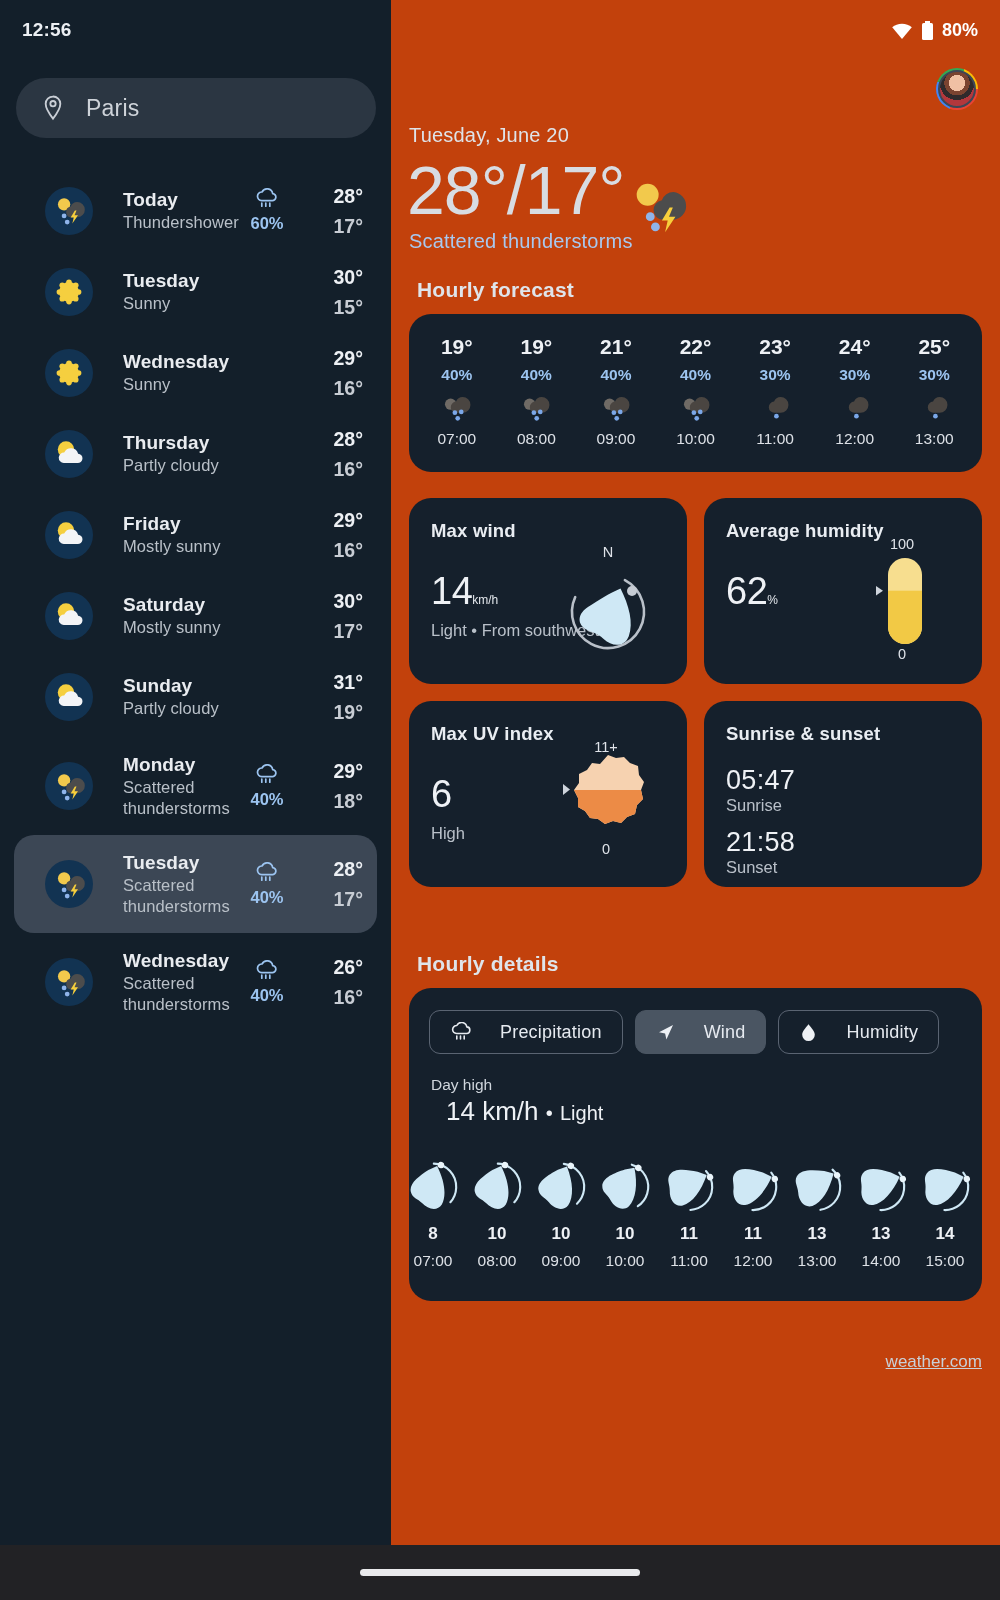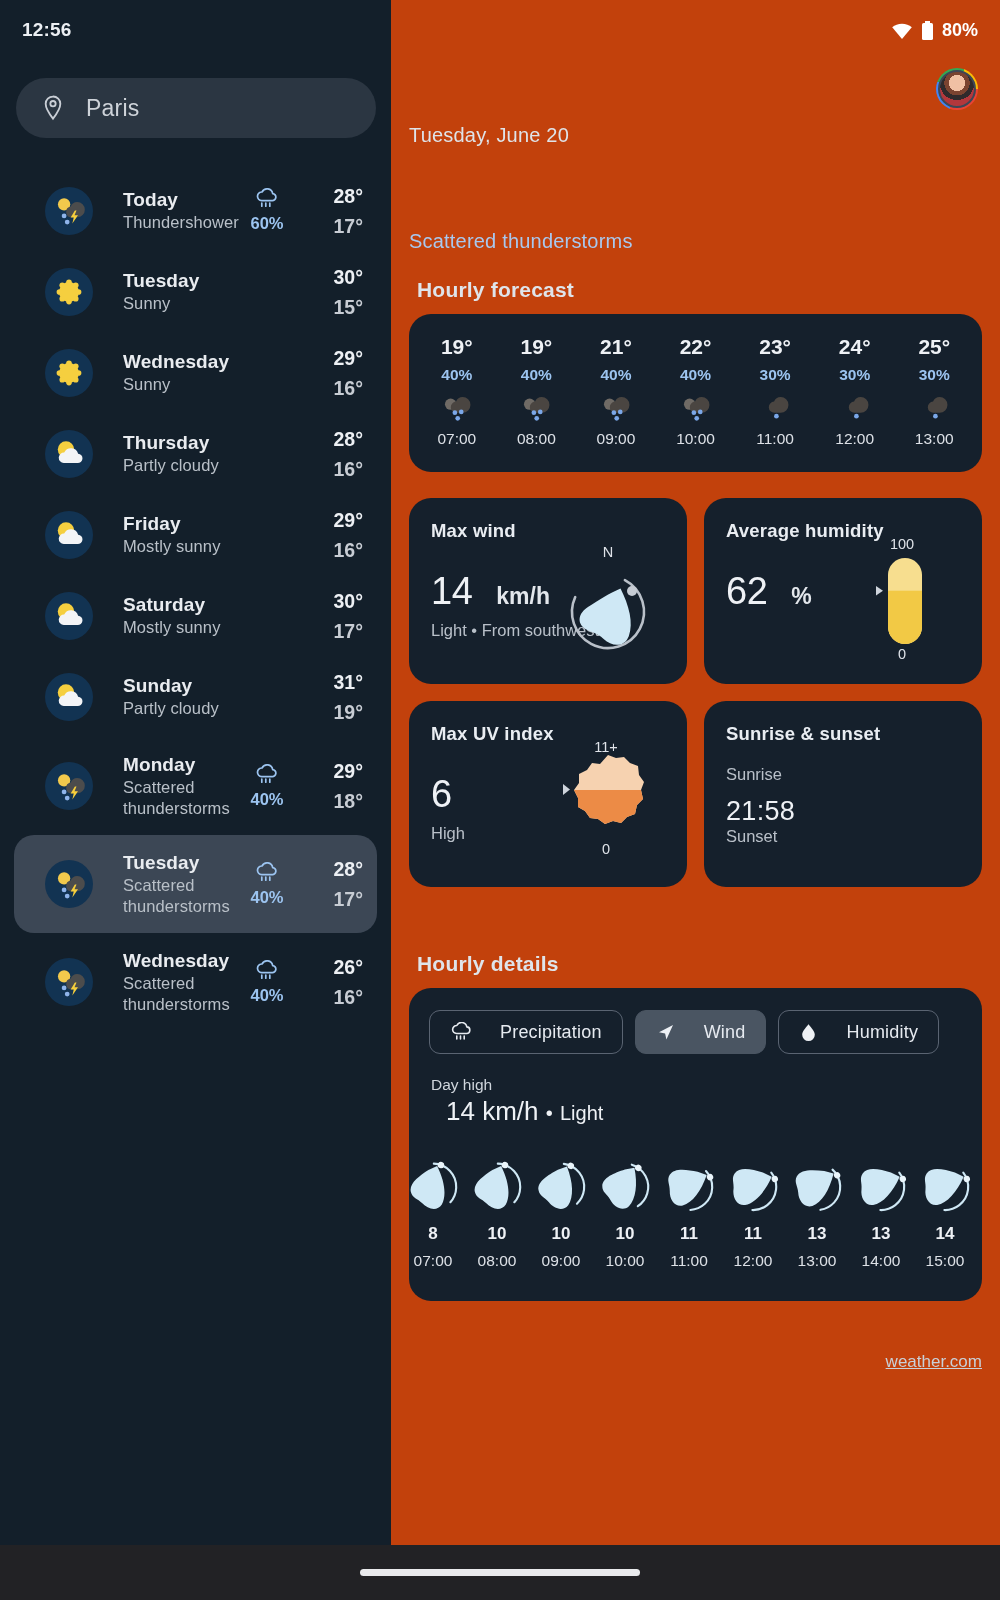--- a/index.html
+++ b/index.html
@@ -138,21 +138,21 @@
   .hour-ico { height: 38px; display: flex; align-items: center; justify-content: center; }
   .hour-time { color: #dde1e7; font-size: 15.5px; line-height: 26px; }
 
   .daily-wrap { position: absolute; top: 498px; left: 18px; right: 18px; }
   .cards-grid { display: grid; grid-template-columns: 1fr 1fr; gap: 17px; }
   .cond-card { height: 186px; padding: 22px 22px 0; position: relative; }
   .cond-title { color: #e9edf2; font-size: 18.5px; font-weight: bold; letter-spacing: .2px; }
   .cond-big {
     color: #eef1f5; font-size: 38px; font-weight: 300; letter-spacing: -.5px;
   }
-  .cond-unit { color: #e3e7ec; font-size: 23px; font-weight: 700; margin-left: 24px; }
+  .cond-unit { color: #e3e7ec; font-size: 12px; font-weight: 400; }
   .cond-sub { color: #b9c0c9; font-size: 16.5px; line-height: 21px; margin-top: 7px; }
   .cond-value-block { position: absolute; left: 22px; top: 72px; }
   .gauge { position: absolute; right: 24px; top: 48px; width: 110px; height: 120px; }
   .gauge-label {
     position: absolute; width: 100%; text-align: center;
     color: #dfe3e9; font-size: 14.5px;
   }
   .srs-time { color: #eef1f5; font-size: 27px; font-weight: 300; letter-spacing: .3px; }
   .srs-label { color: #b9c0c9; font-size: 16.5px; margin-bottom: 12px; }
 
@@ -471,20 +471,30 @@
           <rect x="1" y="2" width="11" height="17" rx="1.6" fill="#fff"></rect>
         </svg>
         <span>80%</span>
       </div>
 
       <div class="avatar">
         <div class="avatar-inner"></div>
       </div>
 
       <div class="today-date">Tuesday, June 20</div>
+      <div class="today-temp-row">
+        <span class="today-temp">28°/17°</span>
+        <svg width="62" height="62" style="margin-top:22px;margin-left:2px" viewBox="0 0 48 48">
+          <circle cx="16" cy="16" r="8.5" fill="#f2c94c"></circle>
+          <path d="M36 14a9.5 9.5 0 0 0-9 6.4 7.6 7.6 0 0 0 .7 15.1H36a10.8 10.8 0 0 0 0-21.5z" fill="#4c4c4c"></path>
+          <circle cx="18" cy="33" r="3.4" fill="#8fb4ea"></circle>
+          <circle cx="22" cy="41" r="3.4" fill="#8fb4ea"></circle>
+          <path d="M33 26l-6 10h4.5l-2 9 8-12h-5l3-7z" fill="#f7cf3c"></path>
+        </svg>
+      </div>
       <div class="today-cond">Scattered thunderstorms</div>
 
       <section class="hourly-wrap">
         <h2 class="section-title">Hourly forecast</h2>
         <div class="card hourly-card" id="hourly-card">
             <div class="hour-col">
               <div class="hour-temp">19°</div>
     <div class="hour-pct">40%</div>
     <div class="hour-ico">
                 <svg viewBox="0 0 48 48" width="34" height="34">
@@ -637,20 +647,21 @@
                   <rect x="20" y="39" width="80" height="53" fill="#ec8b46"></rect>
                 </g>
                 <path d="M12 33 L19 38.5 L12 44 Z" fill="#ced4dc"></path>
               </svg>
             </div>
           </div>
 
           <div class="card cond-card">
             <div class="cond-title">Sunrise &amp; sunset</div>
             <div style="margin-top:20px">
+              <div class="srs-time">05:47</div>
               <div class="srs-label">Sunrise</div>
             </div>
             <div>
               <div class="srs-time">21:58</div>
               <div class="srs-label">Sunset</div>
             </div>
           </div>
         </div>
       </section>
 

